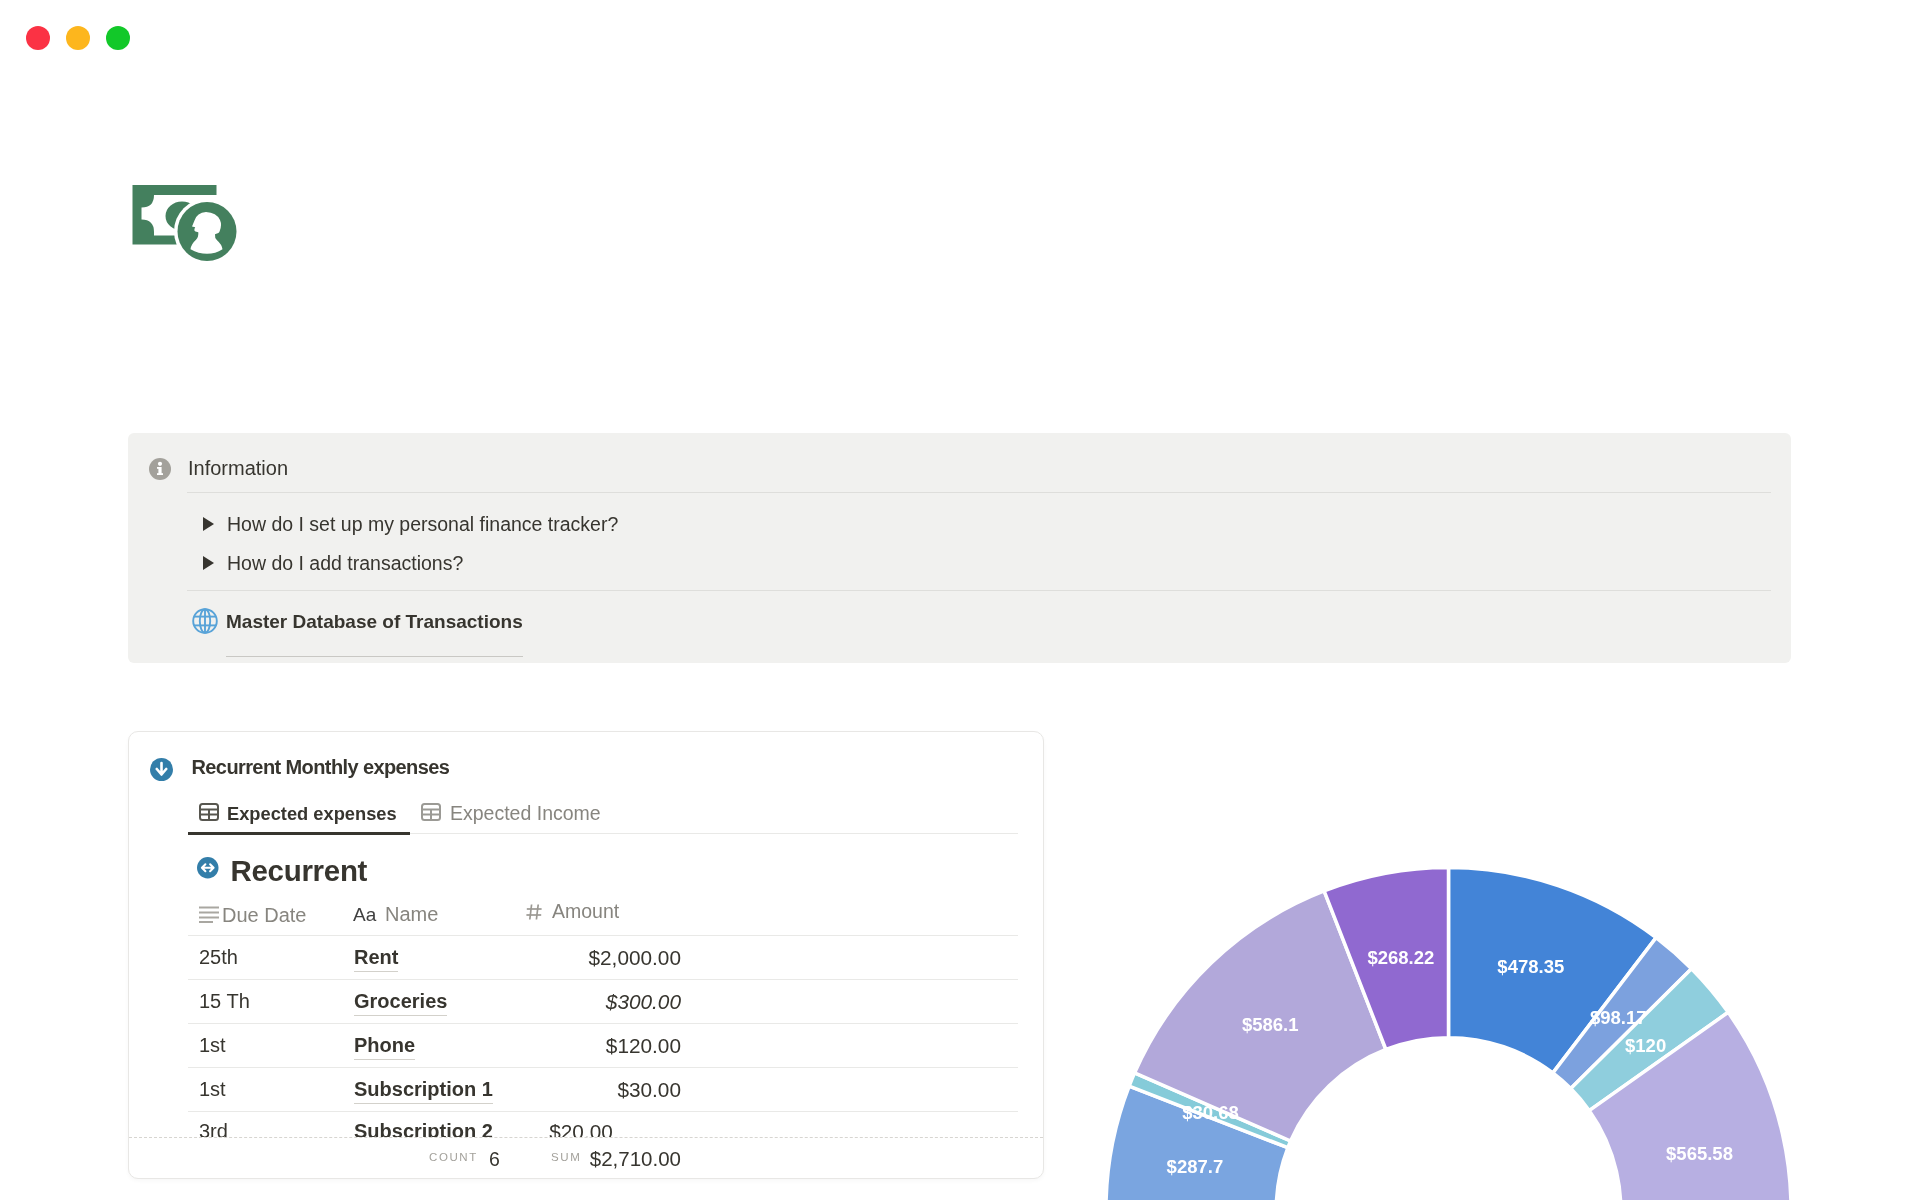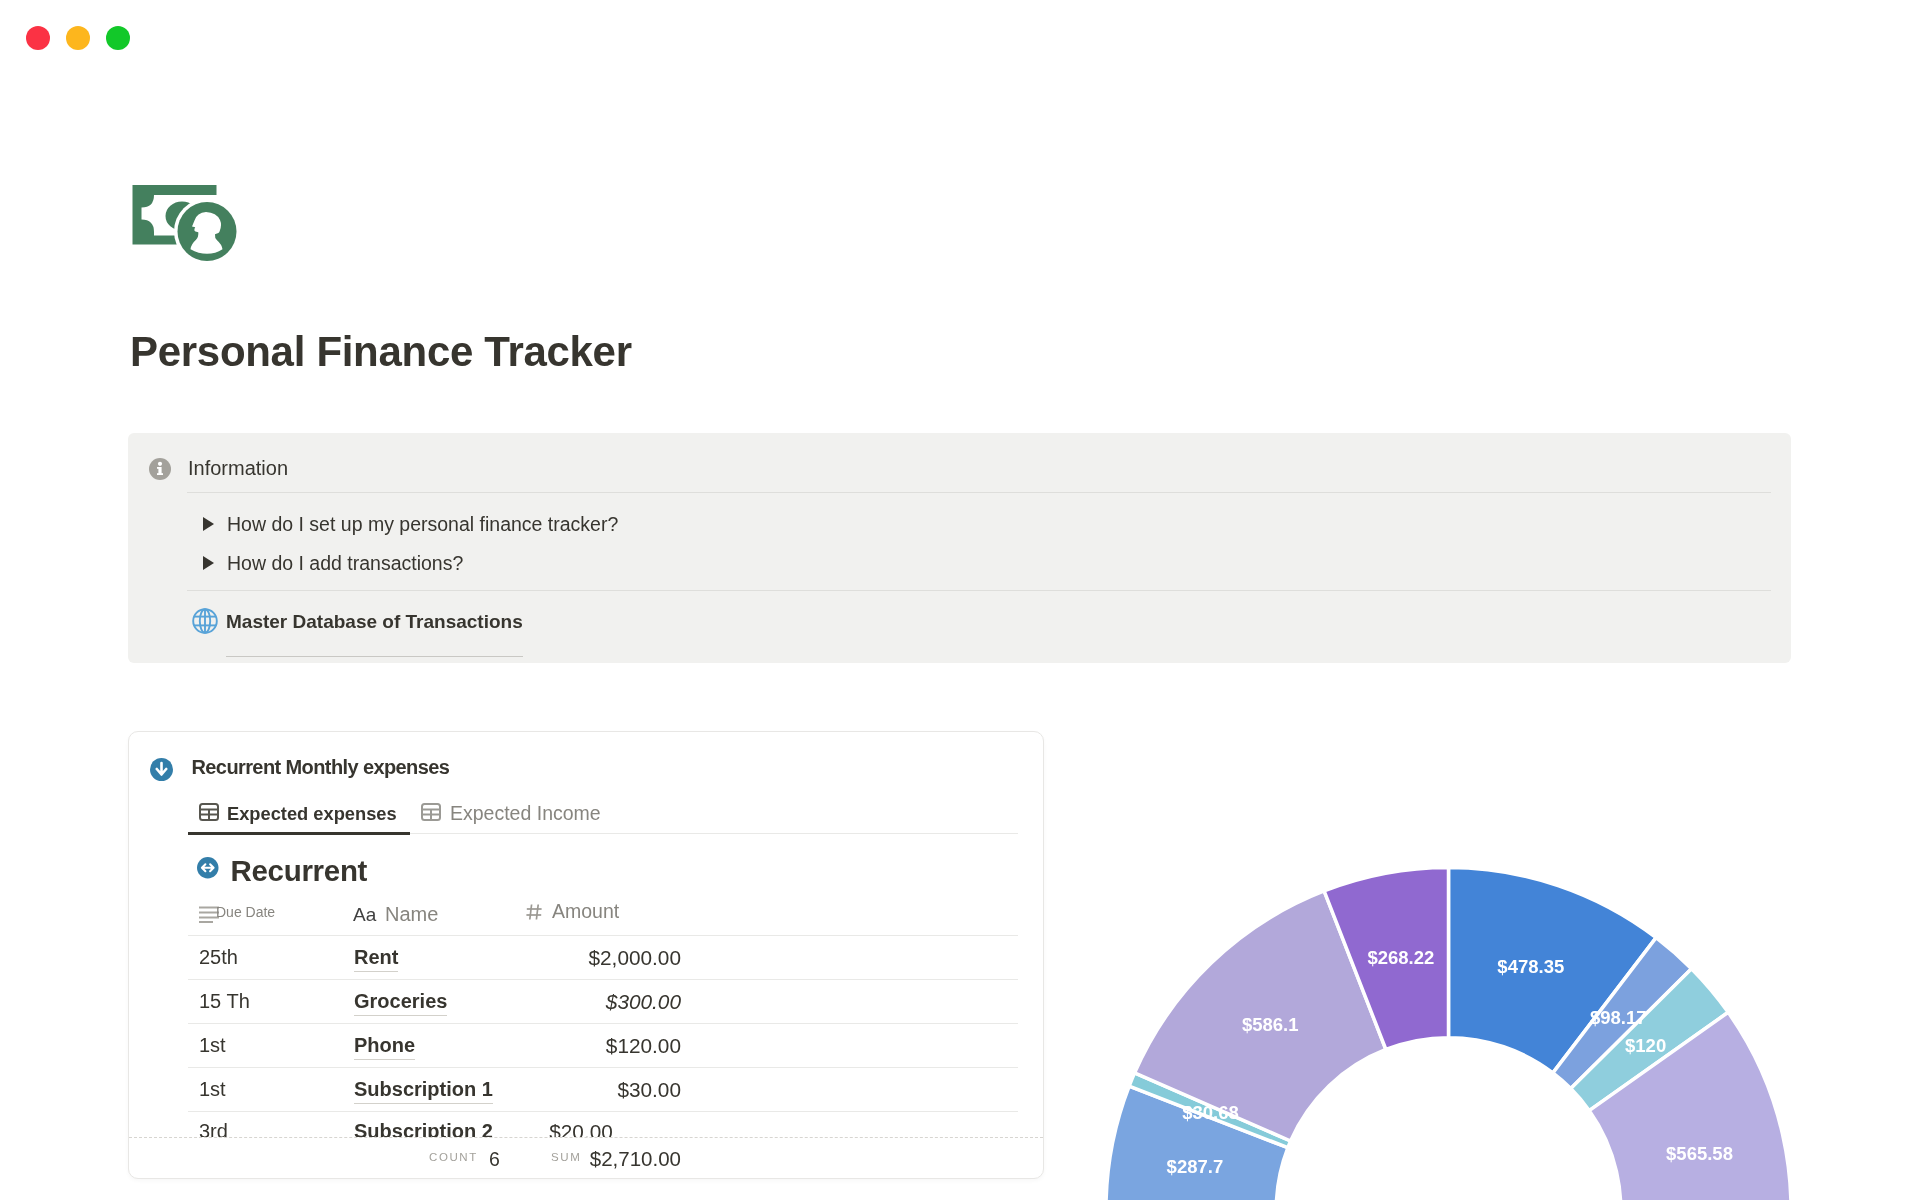--- a/index.html
+++ b/index.html
@@ -30,21 +30,20 @@
 <div class="dot" style="left:106px; background:#12c829;"></div>
 
 <svg class="abs" style="left:130px; top:183px;" width="110" height="82" viewBox="0 0 110 82">
   <path d="M2.5 2 L86.5 2 L86.5 12 L24 12 L24 12 Q24 24.5 11.5 24.5 L11.5 36.5 Q24 36.5 24 49 L24 52.5 L53 52.5 L53 61.5 L2.5 61.5 Z" fill="#44805e"></path>
   <path d="M52 18.5 a16.5 14.5 0 0 0 0 29 a16.5 14.5 0 0 0 0 -29 Z" fill="#44805e"></path>
   <circle cx="77" cy="48.5" r="33" fill="#ffffff"></circle>
   <circle cx="77" cy="48.5" r="29.5" fill="#44805e"></circle>
   <path d="M76 29 q-9 0.5 -11.5 8.5 l-2.5 6 l3.2 0.8 q-1.8 3.5 0.3 4.2 l2.8 0.7 q0.5 4.5 -2.3 7.5 q-5 4.5 -5.5 9.5 q8 4.5 16.5 4.5 q8.5 0 15.5 -4.5 q-0.8 -5 -5.5 -9 q-2.5 -2.5 -2 -6 q4.5 -1 4.7 -3.2 q2.5 -6 0.3 -11 q-3.5 -7.5 -14 -8 Z" fill="#ffffff"></path>
 </svg>
 
-<div class="abs" id="title">Personal Finance Tracker</div>
 
 <div class="abs" id="callout"></div>
 <svg class="abs" style="left:149px; top:458px;" width="22" height="22" viewBox="0 0 22 22">
   <circle cx="11" cy="11" r="11" fill="#a3a19b"></circle>
   <circle cx="11" cy="5.8" r="2.1" fill="#fff"></circle>
   <rect x="9.4" y="9" width="3.2" height="8" fill="#fff"></rect>
   <rect x="8" y="15.2" width="6" height="1.8" fill="#fff"></rect>
   <rect x="8" y="9" width="3.2" height="1.8" fill="#fff"></rect>
 </svg>
 <div class="ctext" style="left:188px; top:457px; font-size:20px;">Information</div>
@@ -94,21 +93,21 @@
 <div class="abs" style="left:230.5px; top:854px; font-size:29.5px; letter-spacing:-0.3px; font-weight:bold;">Recurrent</div>
 
 <svg class="abs" style="left:199.4px; top:906px;" width="20" height="17" viewBox="0 0 20 17">
   <g stroke="#a9a7a1" stroke-width="2">
         <line x1="0" y1="1.5" x2="20" y2="1.5"></line>
         <line x1="0" y1="6.5" x2="20" y2="6.5"></line>
         <line x1="0" y1="11.5" x2="20" y2="11.5"></line>
         <line x1="0" y1="16" x2="14" y2="16"></line>
       </g>
 </svg>
-<div class="abs gray" style="left:216px; top:903.5px; font-size:14px;">Due Date</div>
+<div class="abs gray" style="left:222px; top:903.5px; font-size:20px;">Due Date</div>
 <div class="abs" style="left:353px; top:904px; font-size:19px; color:#404040;">Aa</div>
 <div class="abs gray" style="left:385px; top:903px; font-size:20px;">Name</div>
 <svg class="abs" style="left:525.5px; top:904px;" width="16" height="16" viewBox="0 0 16 16">
   <g stroke="#9b9993" stroke-width="1.7" fill="none">
   <line x1="5.6" y1="0.5" x2="3.8" y2="15.5"></line>
         <line x1="12.2" y1="0.5" x2="10.4" y2="15.5"></line>
   <line x1="0.8" y1="5" x2="15.6" y2="5"></line>
         <line x1="0.4" y1="11" x2="15.2" y2="11"></line>
       </g>
 </svg>

